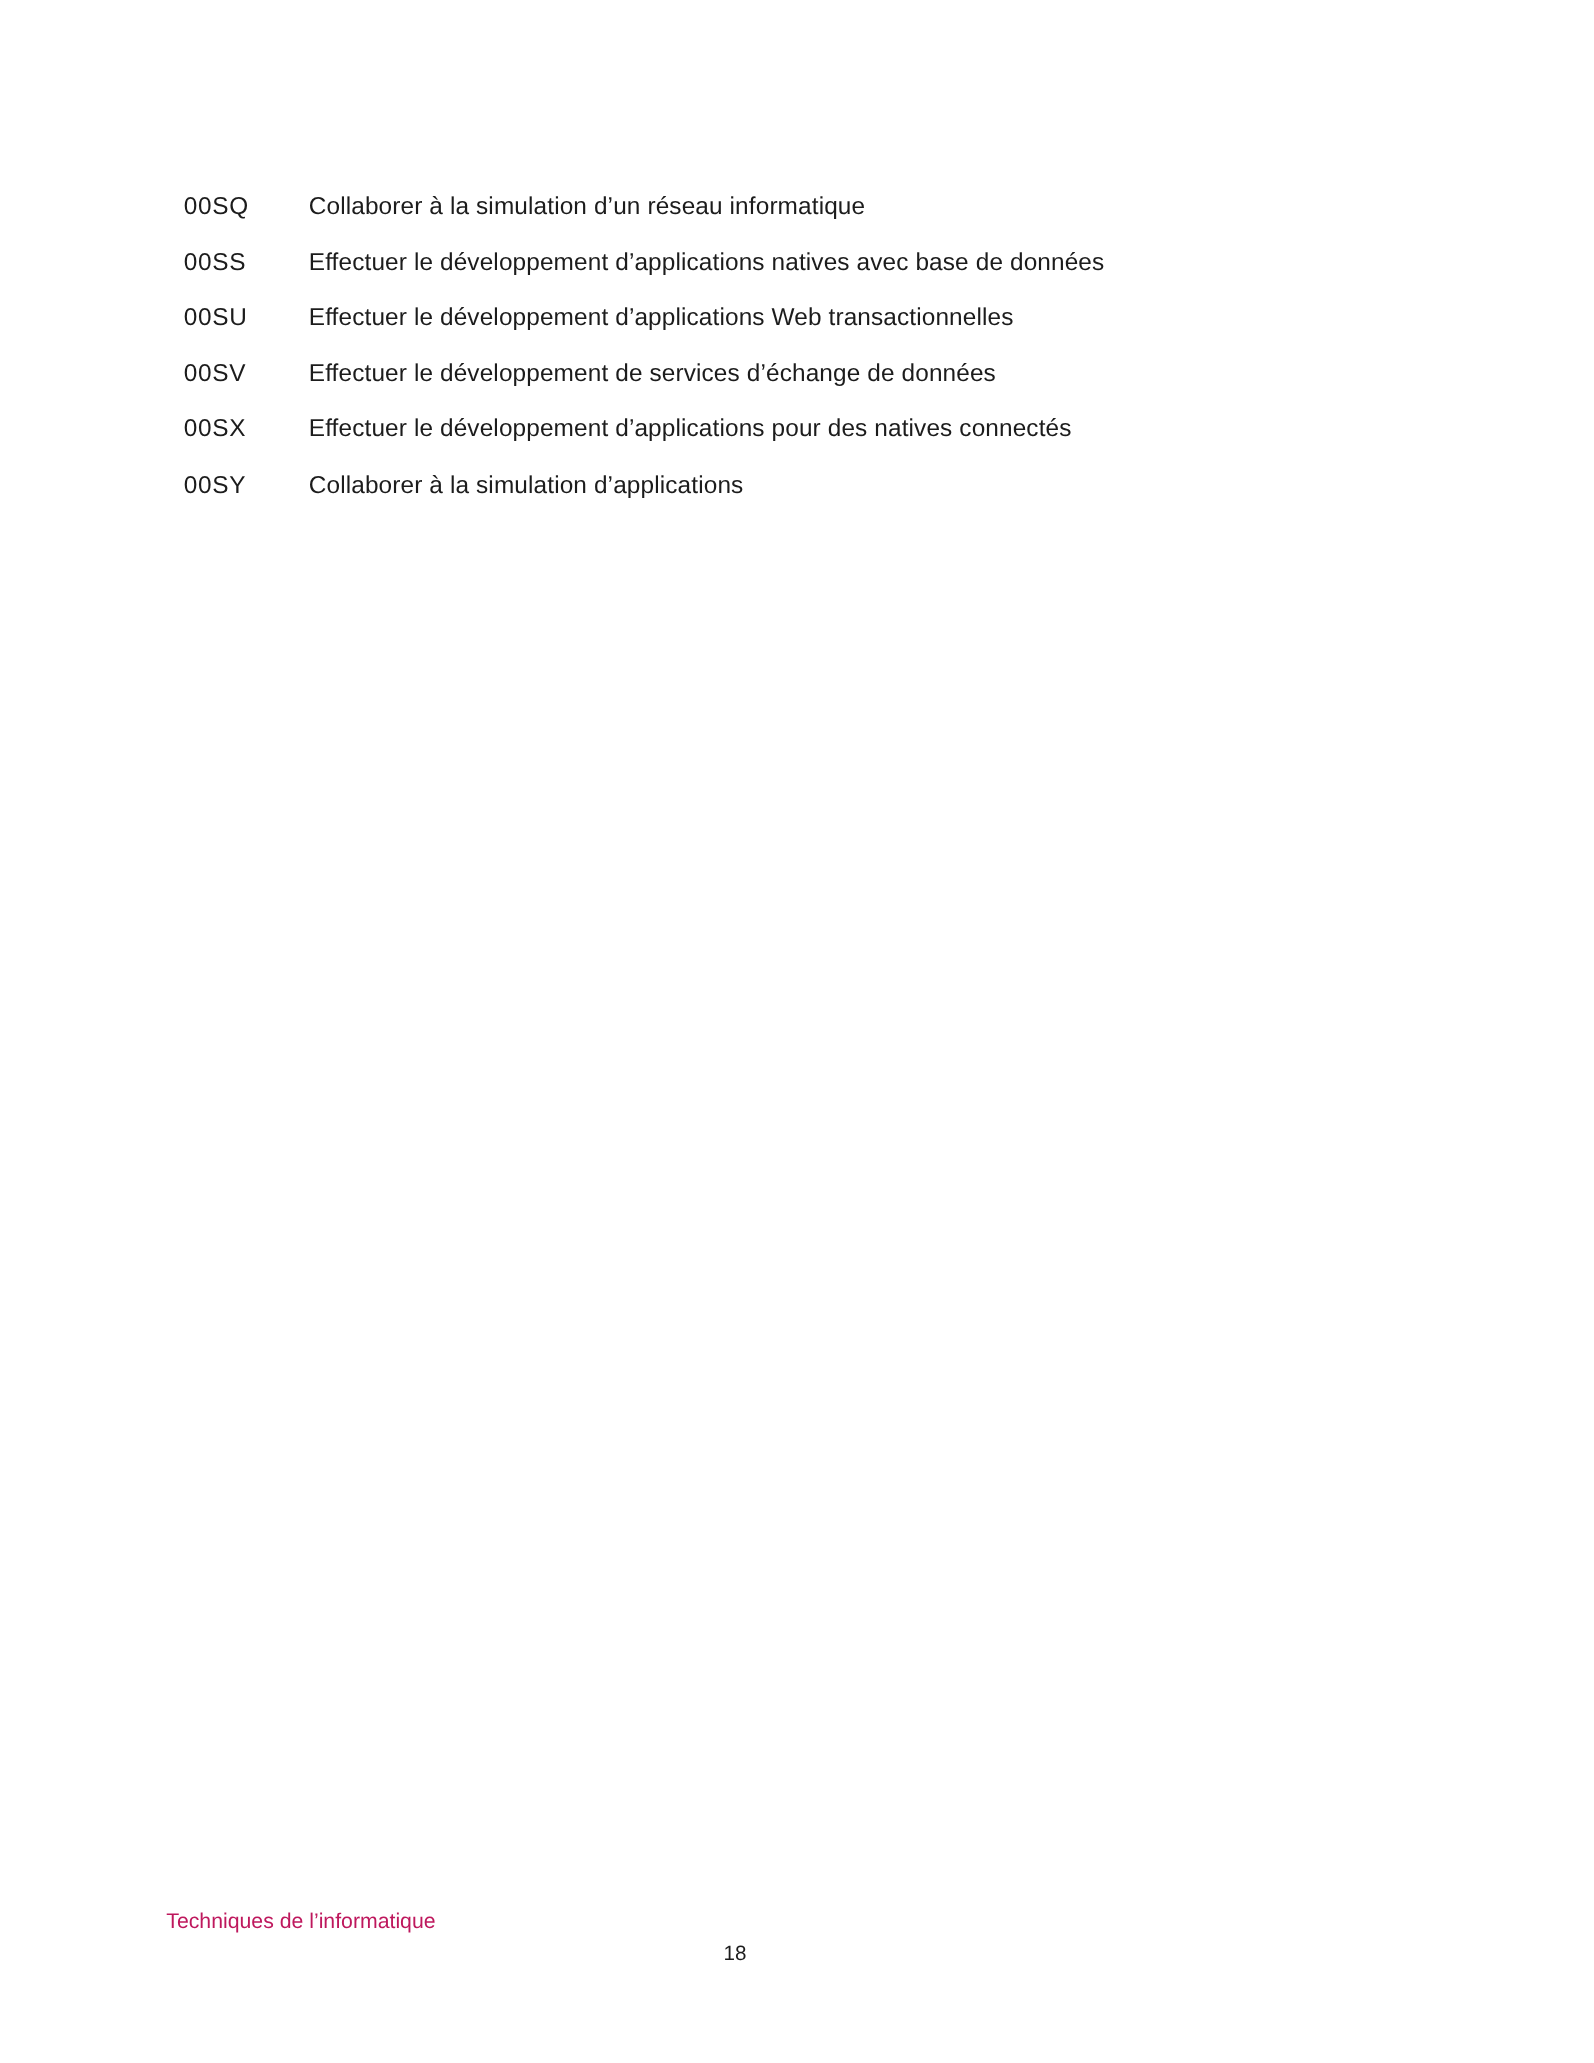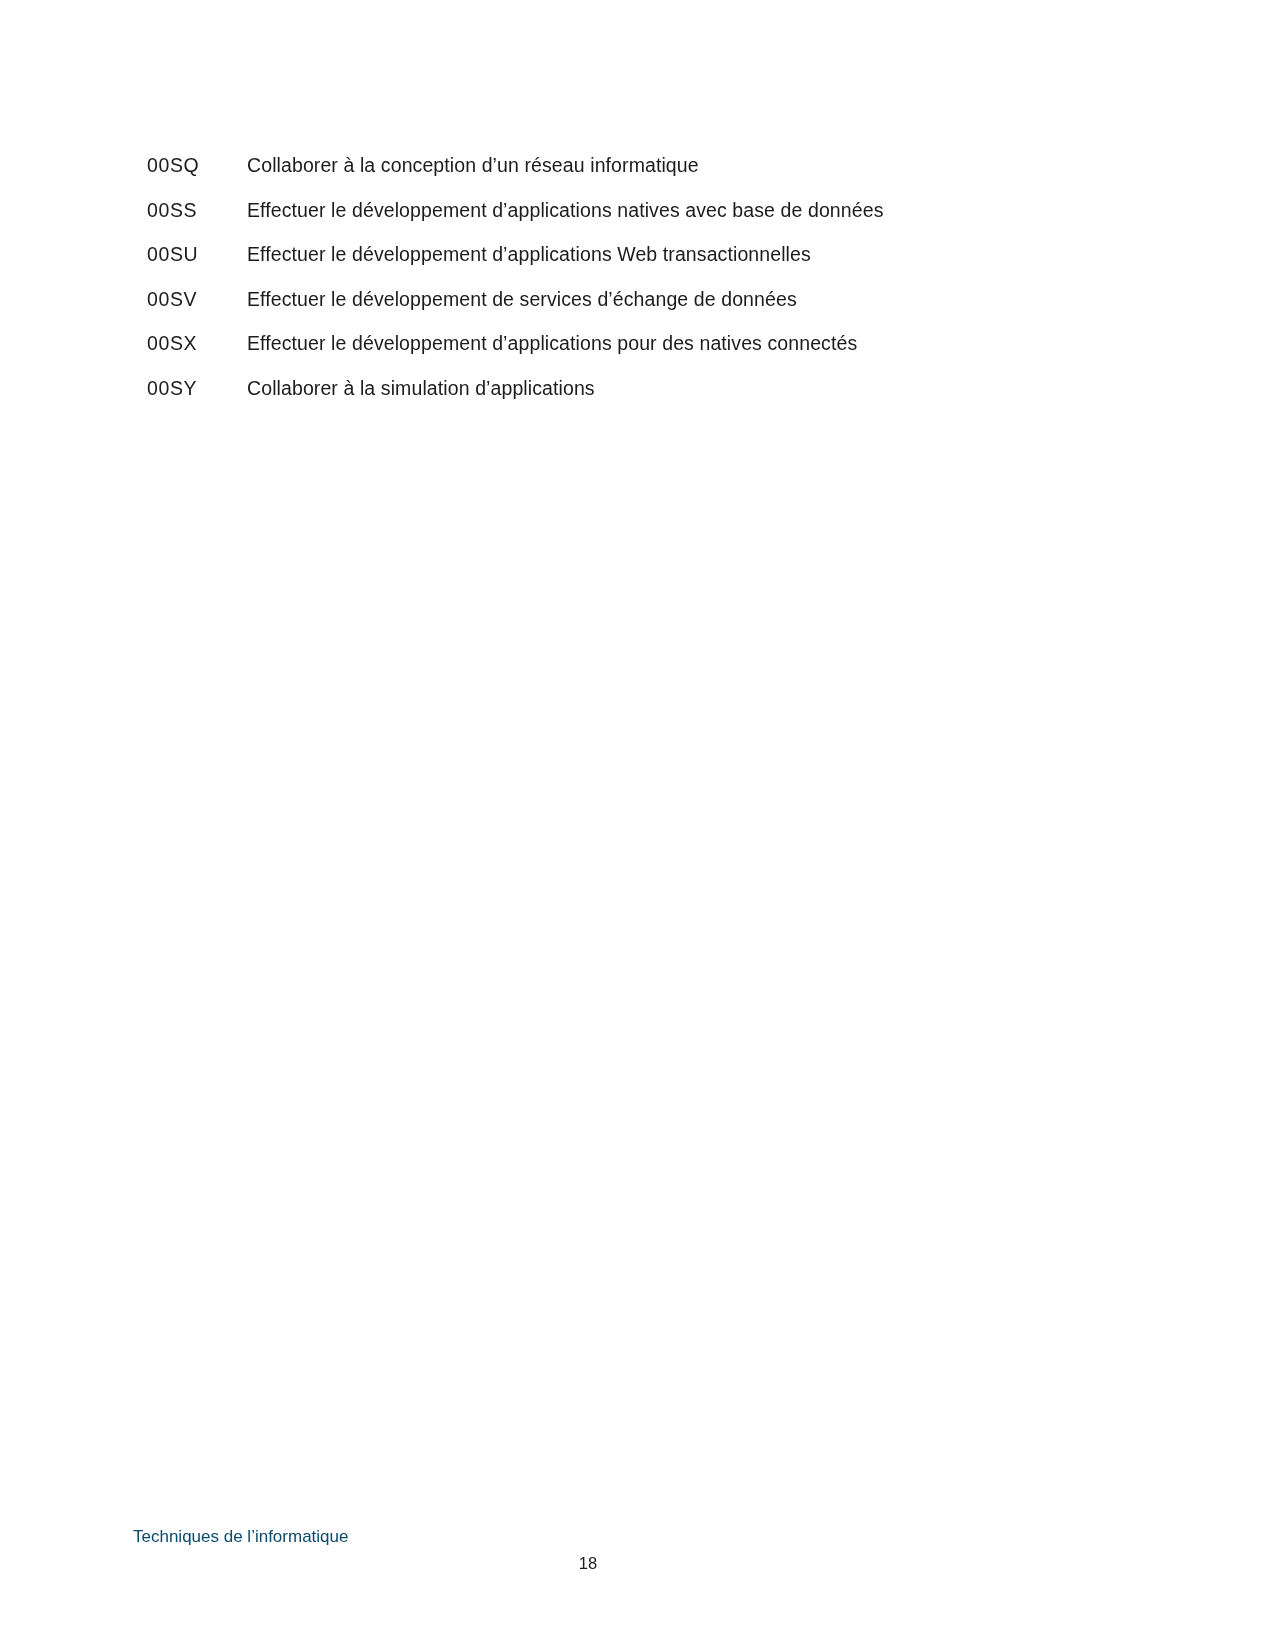--- a/index.html
+++ b/index.html
@@ -37,21 +37,21 @@
   }
   .competency-label {
     flex: 1 1 auto;
   }
   .footer-left {
     position: absolute;
     left: 133px;
     top: 1528px;
     font-size: 17px;
     line-height: 18px;
-    color: #0c4a6e;
+    color: #be185d;
   }
   .page-number {
     position: absolute;
     left: 0;
     width: 1176px;
     top: 1554px;
     text-align: center;
     font-size: 16.5px;
     line-height: 18px;
     color: #1c1c1c;
@@ -59,21 +59,21 @@
 </style>
 </head>
 <body>
 
 <div class="page">
 
   <div class="competency-list">
 
     <div class="competency-row">
       <span class="competency-code">00SQ</span>
-      <span class="competency-label">Collaborer à la conception d’un réseau informatique</span>
+      <span class="competency-label">Collaborer à la simulation d’un réseau informatique</span>
     </div>
 
 
     <div class="competency-row">
       <span class="competency-code">00SS</span>
       <span class="competency-label">Effectuer le développement d’applications natives avec base de données</span>
     </div>
 
 
     <div class="competency-row">

